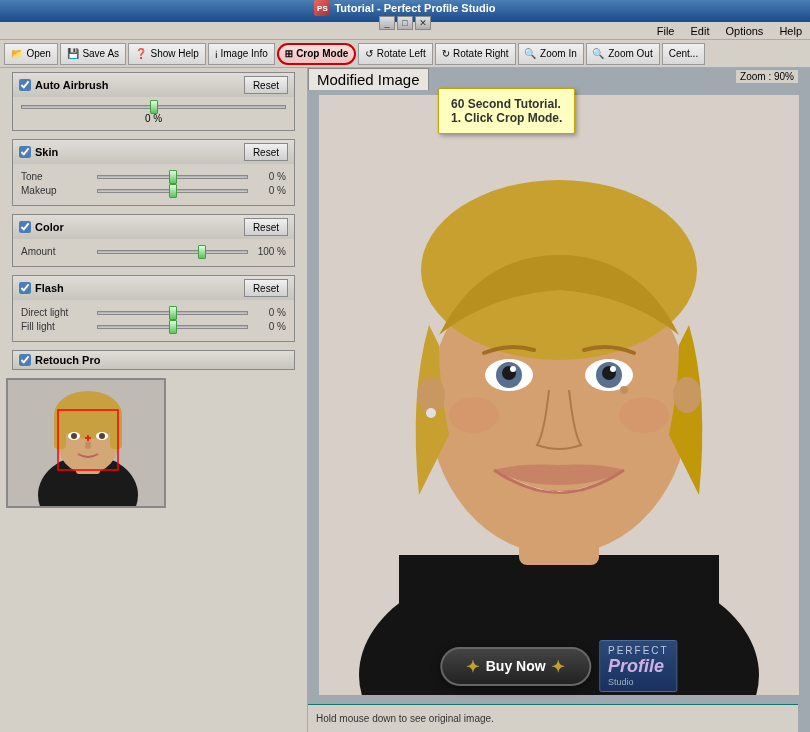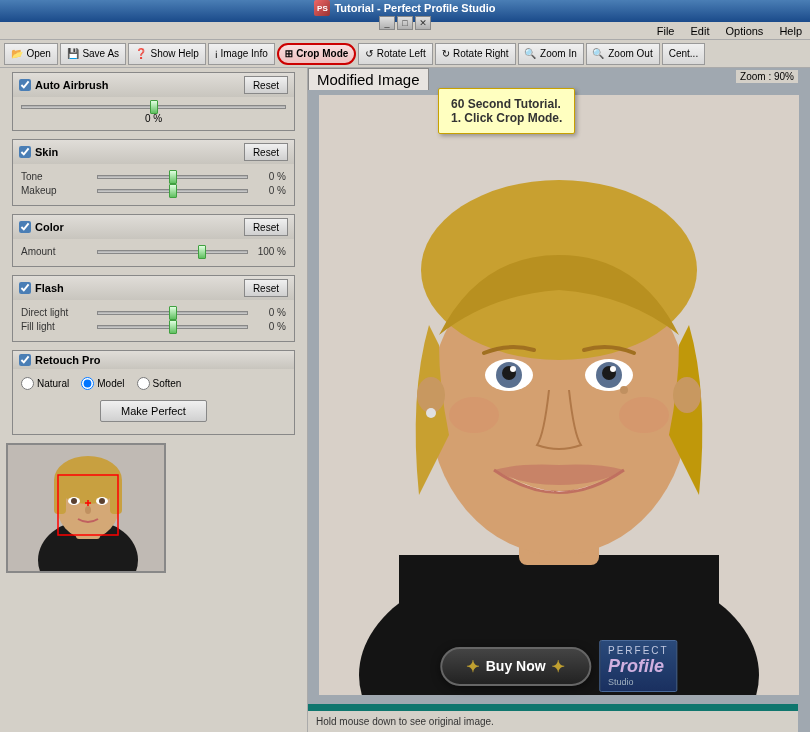--- a/index.html
+++ b/index.html
@@ -215,21 +215,21 @@
       display: flex; align-items: center; justify-content: center;
       overflow: hidden;
     }
 
     
     .bottom-bar {
       position: absolute;
       bottom: 0; left: 0; right: 12px;
       height: 28px;
       background: #d4d0c8;
-      border-top: 7px solid #0f766e;
+      border-top: 1px solid #0f766e;
       display: flex; align-items: center; justify-content: space-between;
       padding: 0 8px;
       z-index: 5;
     }
     .bottom-status { font-size: 10px; color: #333; }
 
     
     .buy-now-area {
       position: absolute;
       bottom: 40px; left: 50%; transform: translateX(-50%);
@@ -422,37 +422,20 @@
       </div>
     </div>
 
     <div class="section-group">
       <div class="section-header">
         <div class="section-title">
           <input type="checkbox" class="section-checkbox" checked="" style="">
           <span>Retouch Pro</span>
         </div>
       </div>
-      <div class="section-content">
-        <div class="radio-row">
-          <label class="radio-item">
-            <input type="radio" name="retouch" style="">
-            <span>Natural</span>
-          </label>
-          <label class="radio-item">
-            <input type="radio" name="retouch" checked="" style="">
-            <span>Model</span>
-          </label>
-          <label class="radio-item">
-            <input type="radio" name="retouch" style="">
-            <span>Soften</span>
-          </label>
-        </div>
-        <button class="make-perfect-btn">Make Perfect</button>
-      </div>
     </div>
 
     <div class="thumbnail-area">
       <div class="thumbnail-box">
         
         <svg width="160" height="130" viewBox="0 0 160 130">
 
           <rect width="160" height="130" fill="#c0bab4"></rect>
 
           <ellipse cx="80" cy="115" rx="50" ry="40" fill="#1a1a1a"></ellipse>

